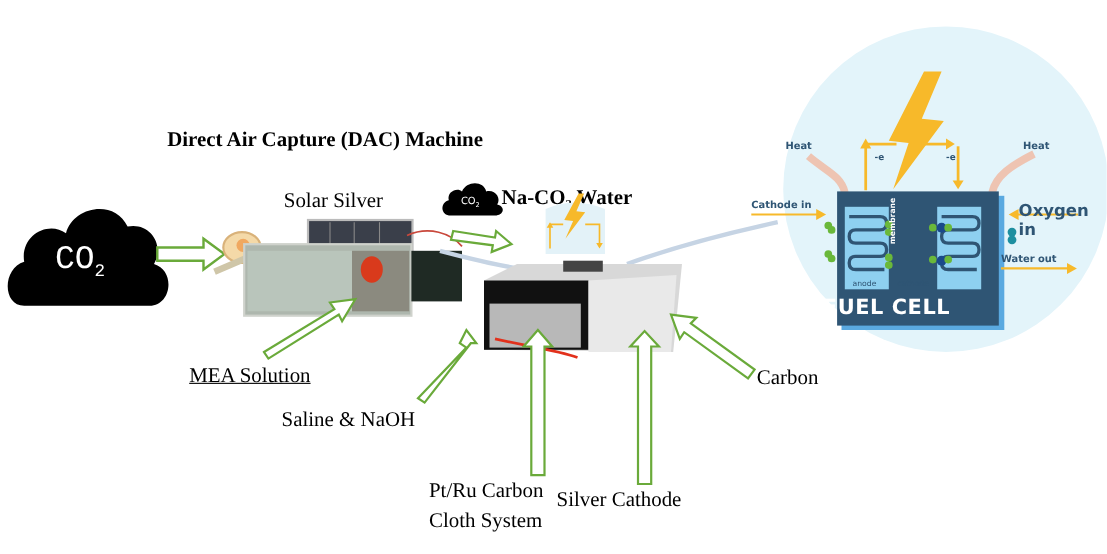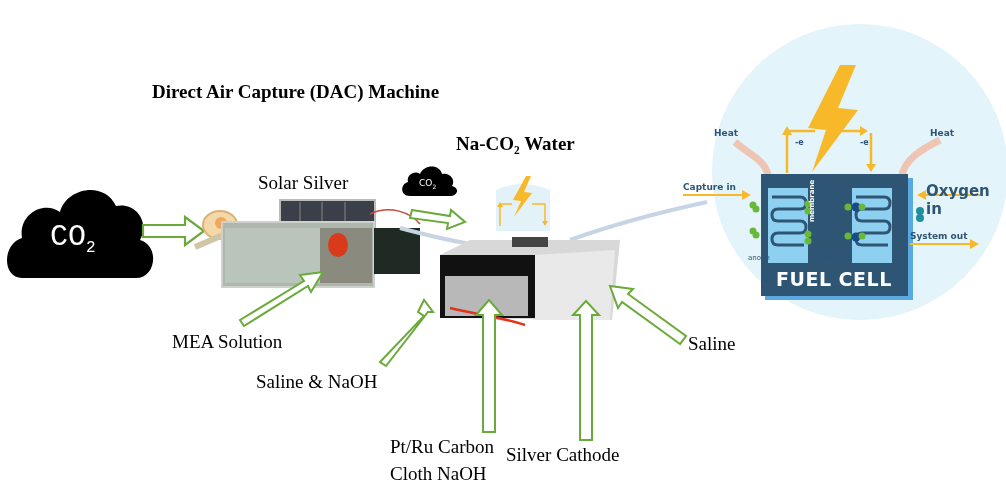--- a/index.html
+++ b/index.html
@@ -1,18 +1,18 @@
 <!DOCTYPE html>
 <html><head>
 <meta charset="utf-8">
 <style>
   html, body { margin:0; padding:0; background:#ffffff; }
   body { width:1006px; height:504px; position:relative; overflow:hidden; font-family:"Liberation Serif", serif; color:#000; }
   .abs { position:absolute; }
-  .title { font-weight:bold; font-size:19px; white-space:nowrap; }
+  .title { font-weight:bold; font-size:19px; white-space:nowrap;margin-top:36px; }
   .lbl { font-size:19px; white-space:nowrap; line-height:22px; }
   svg { position:absolute; left:0; top:0; }
   .fc-text { font-family:"DejaVu Sans", sans-serif; font-weight:bold; }
 </style>
 </head>
 <body>
 
 <div class="abs title" style="left:152px; top:81px;">Direct Air Capture (DAC) Machine</div>
 <div class="abs title" style="left:456px; top:133px;">Na-CO₂ Water</div>
 
@@ -145,30 +145,30 @@
     <path d="M926,190 L917,195 L926,200 Z" fill="#f7b92a"></path>
     <path d="M910,244 L972,244" stroke="#f7b92a" stroke-width="2"></path>
     <path d="M970,239 L979,244 L970,249 Z" fill="#f7b92a"></path>
   </g>
 </svg>
 
 <div class="abs" style="left:50px; top:222px; color:#fff; font-family:Liberation Mono, monospace; font-size:30px; line-height:30px;"><span>CO</span><sub style="font-size:16px;">2</sub></div>
 <div class="abs" style="left:419px; top:178px; color:#fff; font-family:'DejaVu Sans',sans-serif; font-size:9px; line-height:10px;"><span>CO</span><sub style="font-size:6px;">2</sub></div>
 
 <div class="abs lbl" style="left:258px; top:172px;">Solar Silver</div>
-<div class="abs lbl" style="left:172px; top:331px;">MEA Solution</div>
+<div class="abs lbl" style="left:172px; top:331px;text-decoration:underline;">MEA Solution</div>
 <div class="abs lbl" style="left:256px; top:371px;">Saline &amp; NaOH</div>
 <div class="abs lbl" style="left:390px; top:436px;">Pt/Ru Carbon</div>
-<div class="abs lbl" style="left:390px; top:463px;">Cloth NaOH</div>
+<div class="abs lbl" style="left:390px; top:463px;">Cloth System</div>
 <div class="abs lbl" style="left:506px; top:444px;">Silver Cathode</div>
-<div class="abs lbl" style="left:688px; top:333px;">Saline</div>
+<div class="abs lbl" style="left:688px; top:333px;">Carbon</div>
 
 <div class="abs fc-text" style="left:714px; top:128px; font-size:9px; color:#2f5574;">Heat</div>
 <div class="abs fc-text" style="left:930px; top:128px; font-size:9px; color:#2f5574;">Heat</div>
 <div class="abs fc-text" style="left:795px; top:138px; font-size:8px; color:#2f5574;">-e</div>
 <div class="abs fc-text" style="left:860px; top:138px; font-size:8px; color:#2f5574;">-e</div>
-<div class="abs fc-text" style="left:683px; top:182px; font-size:9px; color:#2f5574;">Capture in</div>
+<div class="abs fc-text" style="left:683px; top:182px; font-size:9px; color:#2f5574;">Cathode in</div>
 <div class="abs fc-text" style="left:926px; top:182px; font-size:15px; color:#2f5574;">Oxygen in</div>
-<div class="abs fc-text" style="left:910px; top:231px; font-size:9px; color:#2f5574;">System out</div>
-<div class="abs fc-text" style="left:748px; top:254px; font-size:7px; color:#2f5574; font-weight:normal;">anode</div>
+<div class="abs fc-text" style="left:910px; top:231px; font-size:9px; color:#2f5574;">Water out</div>
+<div class="abs fc-text" style="left:775px; top:254px; font-size:7px; color:#2f5574; font-weight:normal;">anode</div>
 <div class="abs fc-text" style="left:816px; top:254px; font-size:7px; color:#2f5574; font-weight:normal;">cathode</div>
 <div class="abs fc-text" style="left:808px; top:222px; font-size:7px; color:#fff; transform:rotate(-90deg); transform-origin:left top; width:50px;">membrane</div>
-<div class="abs fc-text" style="left:776px; top:268px; font-size:19px; color:#fff; letter-spacing:0.5px;">FUEL CELL</div>
+<div class="abs fc-text" style="left:748px; top:268px; font-size:19px; color:#fff; letter-spacing:0.5px;">FUEL CELL</div>
 
 </body></html>

